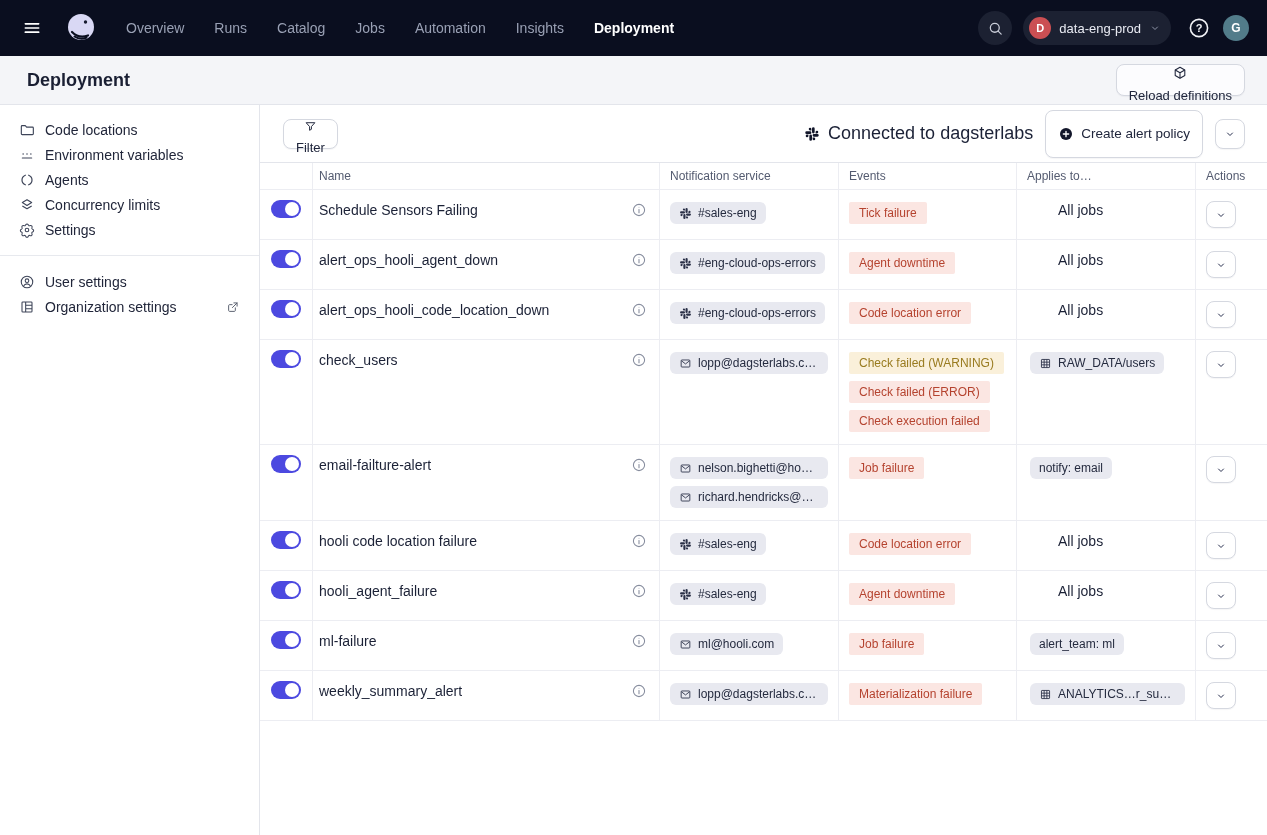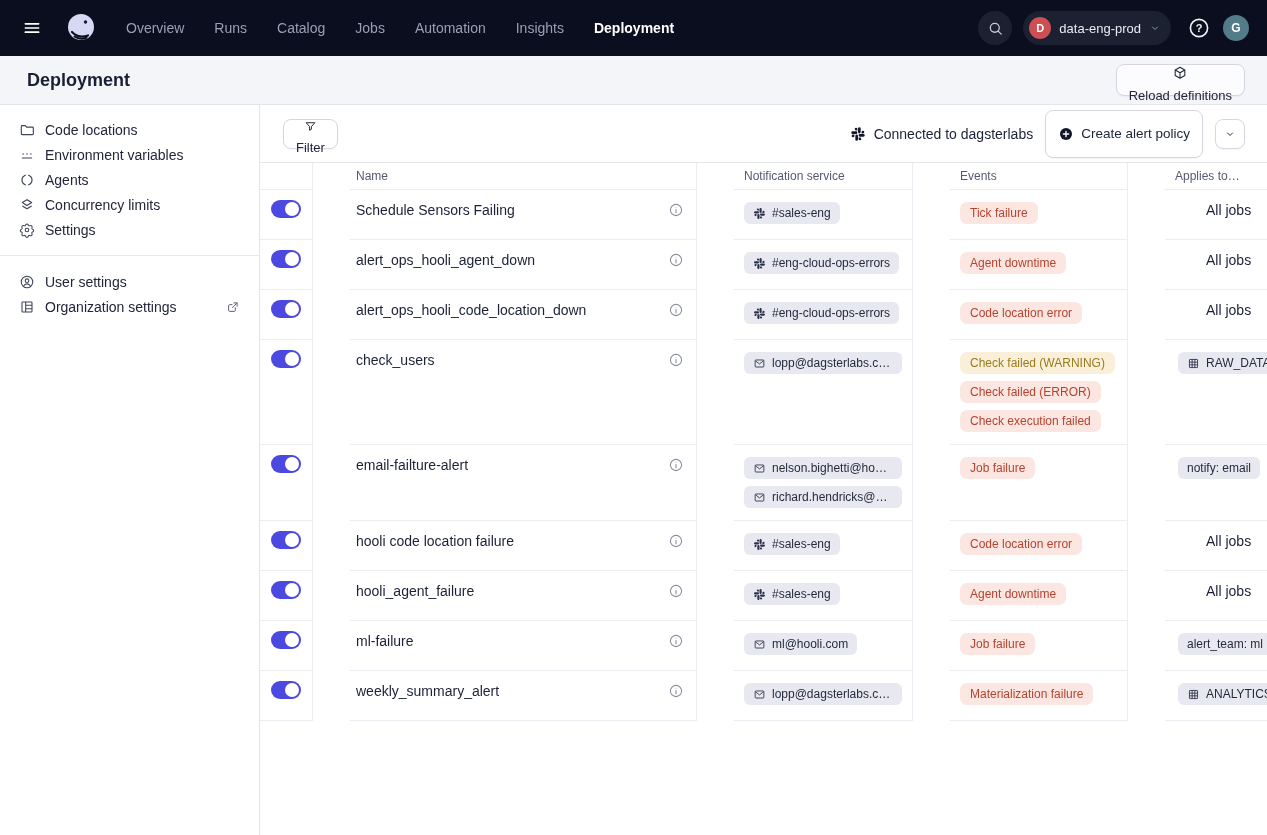--- a/index.html
+++ b/index.html
@@ -64,28 +64,28 @@
   .side-item .ext { margin-left:auto; color:#5B6170; }
   .side-item .ext svg { width:14px; height:14px; }
   .side-divider { height:1px; background:#E7E9EE; margin:13px 0; }
 
   .content { flex:1; min-width:0; display:flex; flex-direction:column; background:#fff; }
 
   
   .toolbar { height:58px; flex:none; display:flex; align-items:center; padding:0 22px 0 23px; border-bottom:1px solid var(--border,#E3E5EB); }
   .filter-btn { height:30px; padding:0 12px;flex-direction:column; }
   .toolbar-right { margin-left:auto; display:flex; align-items:center; gap:12px; }
-  .connected { display:flex; align-items:center; gap:8px; font-size:14px; color:#1B2136; }
+  .connected { display:flex; align-items:center; gap:8px; font-size:18px; color:#1B2136; }
   .connected .icn { color:#12162A; }
   .create-btn { height:48px; padding:0 12px; font-weight:500; font-size:13.5px; }
   .create-btn .icn { color:#12162A; }
   .more-btn { width:30px; height:30px; justify-content:center; padding:0; color:#2A3150; }
 
   
-  .grid-row { display:grid; grid-template-columns:53px 347px 179px 178px 179px 1fr;gap:37px; }
+  .grid-row { display:grid; grid-template-columns:53px 347px 179px 178px 179px 1fr; }
   .thead .hc {
     height:27px; display:flex; align-items:center;
     font-size:12px; color:var(--muted-text,#545B70);
     padding:0 10px; border-bottom:1px solid var(--row-border,#ECEDF2);
     border-right:1px solid var(--row-border,#ECEDF2); white-space:nowrap; overflow:hidden;
   }
   .thead .hc:last-child { border-right:none; }
   .thead .hc.h-name { padding-left:6px; }
   .t-row { min-height:50px; }
   .t-row .cell { border-right:1px solid var(--row-border,#ECEDF2); border-bottom:1px solid var(--row-border,#ECEDF2); min-width:0; }
@@ -97,21 +97,21 @@
   .pname { font-size:14px; color:#1B2136; overflow:hidden; text-overflow:ellipsis; white-space:nowrap; }
   .info { color:#878D9E; cursor:pointer; }
   .c-stack { padding:12px 10px; display:flex; flex-direction:column; align-items:flex-start; gap:7px; }
   .pill {
     display:inline-flex; align-items:center; gap:6px; height:22px; padding:0 9px;
     border-radius:6px; font-size:12px; white-space:nowrap; max-width:100%;
     background:var(--pill-gray-bg,#E8E9F0); color:var(--pill-gray-text,#252B3F);
   }
   .pill .txt { overflow:hidden; text-overflow:ellipsis; }
   .pill .icn { color:#2A3047; }
-  .ev { border-radius:7px; padding:0 10px; }
+  .ev { border-radius:2px; padding:0 10px; }
   .ev-error { background:var(--error-bg,#FBE6E2); color:var(--error-text,#B5432F); }
   .ev-warning { background:var(--warning-bg,#FAF0DA); color:var(--warning-text,#997B1F); }
   .c-applies { padding:12px 10px 12px 13px; display:flex; align-items:flex-start; }
   .applies-text { font-size:14px; color:#1B2136;margin-left:28px; }
   .c-actions { padding:11px 0 0 10px; }
   .row-action { width:30px; height:27px; justify-content:center; padding:0; color:#2A3150; border-radius:8px; }
 </style>
 </head>
 <body>
 

